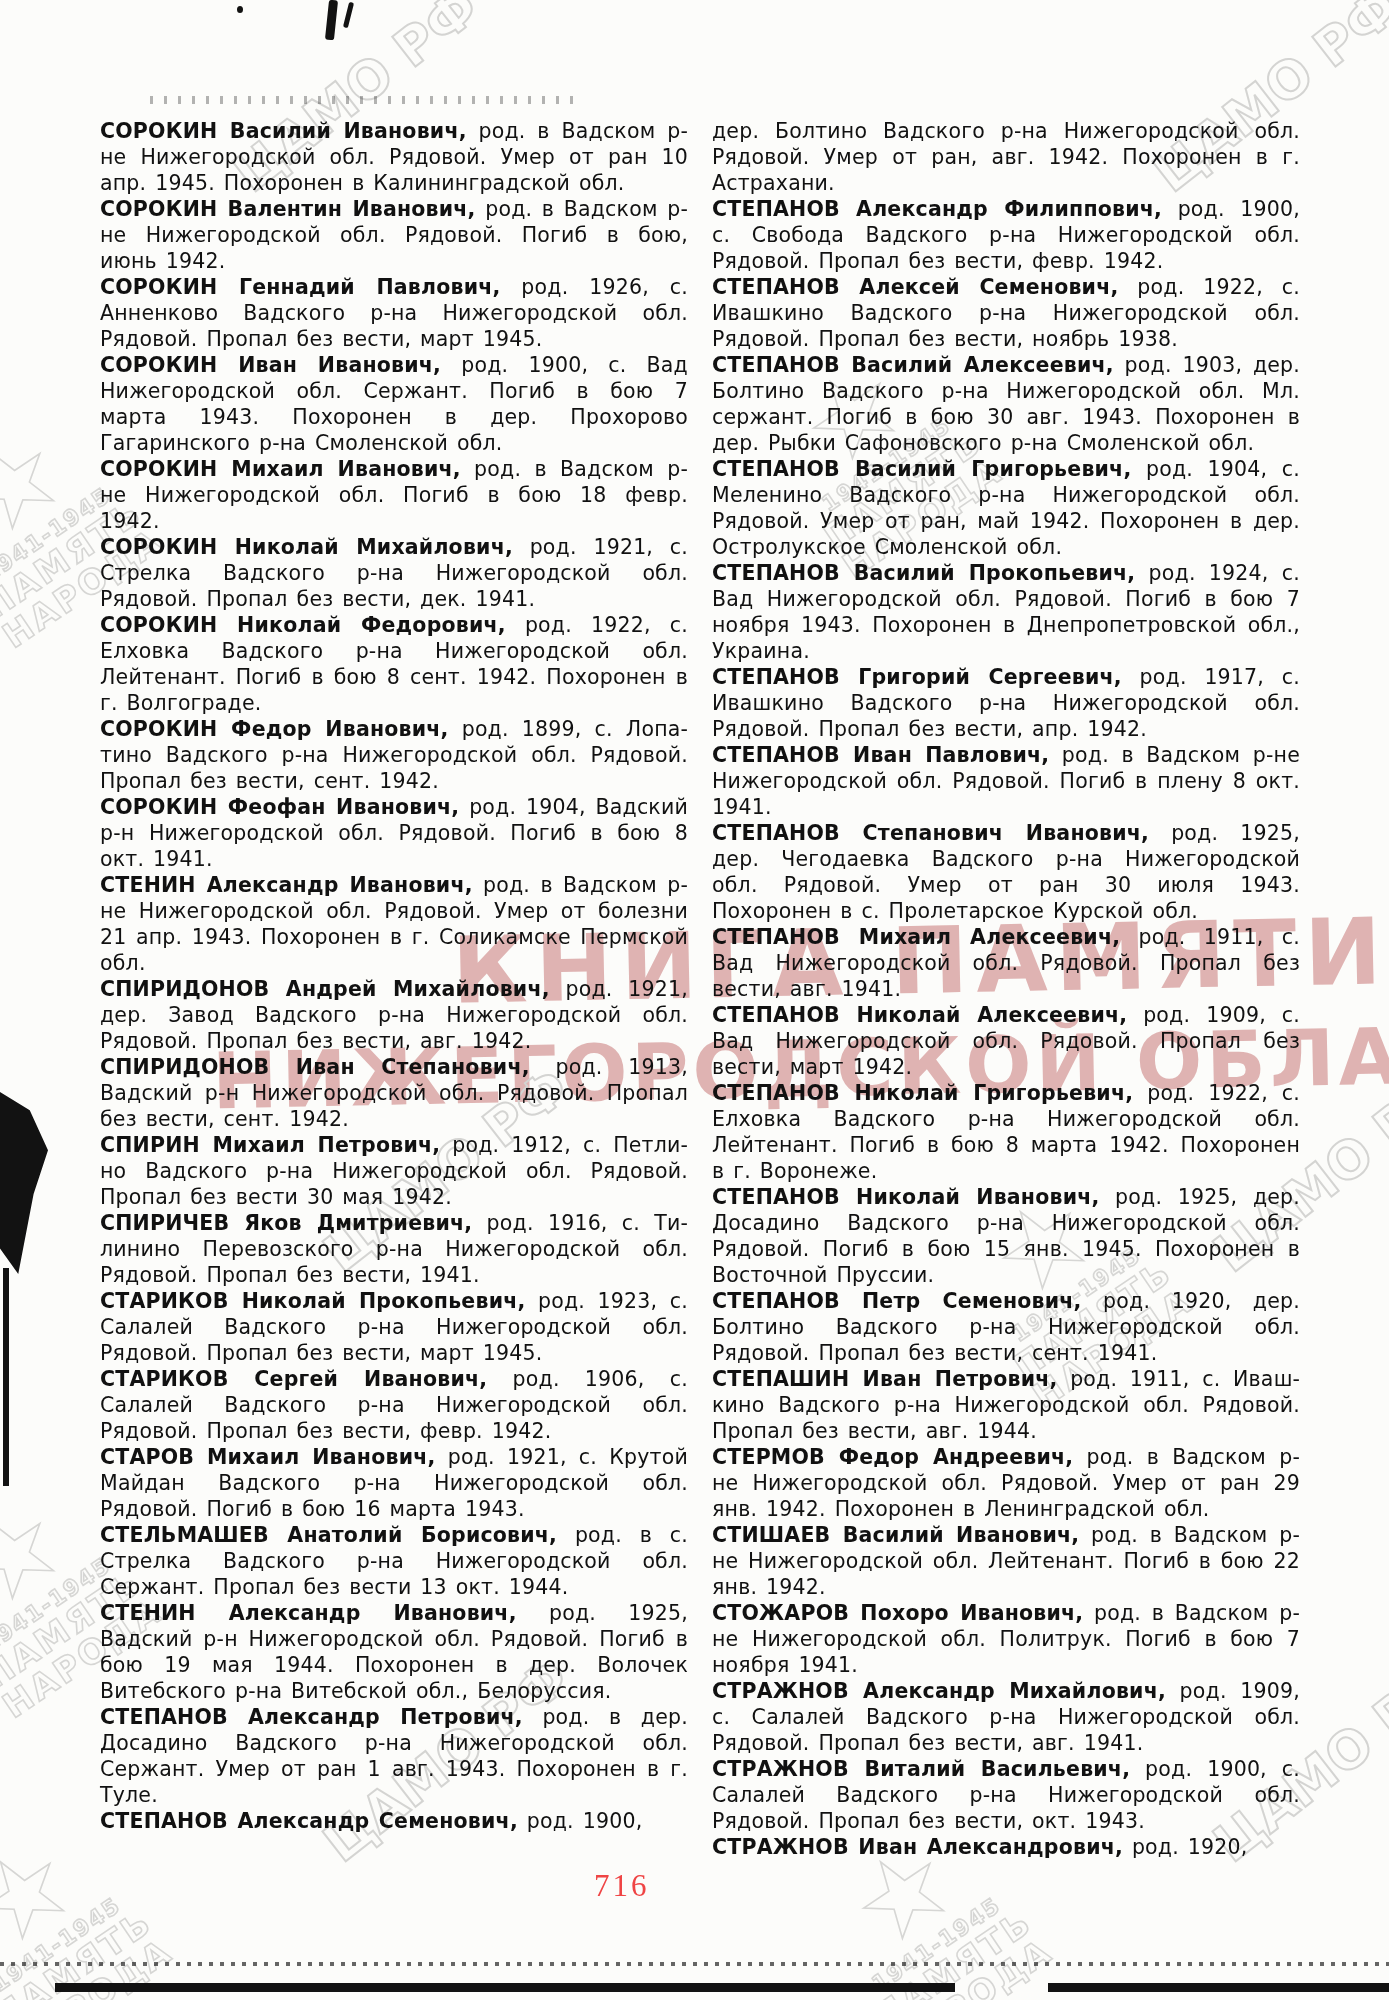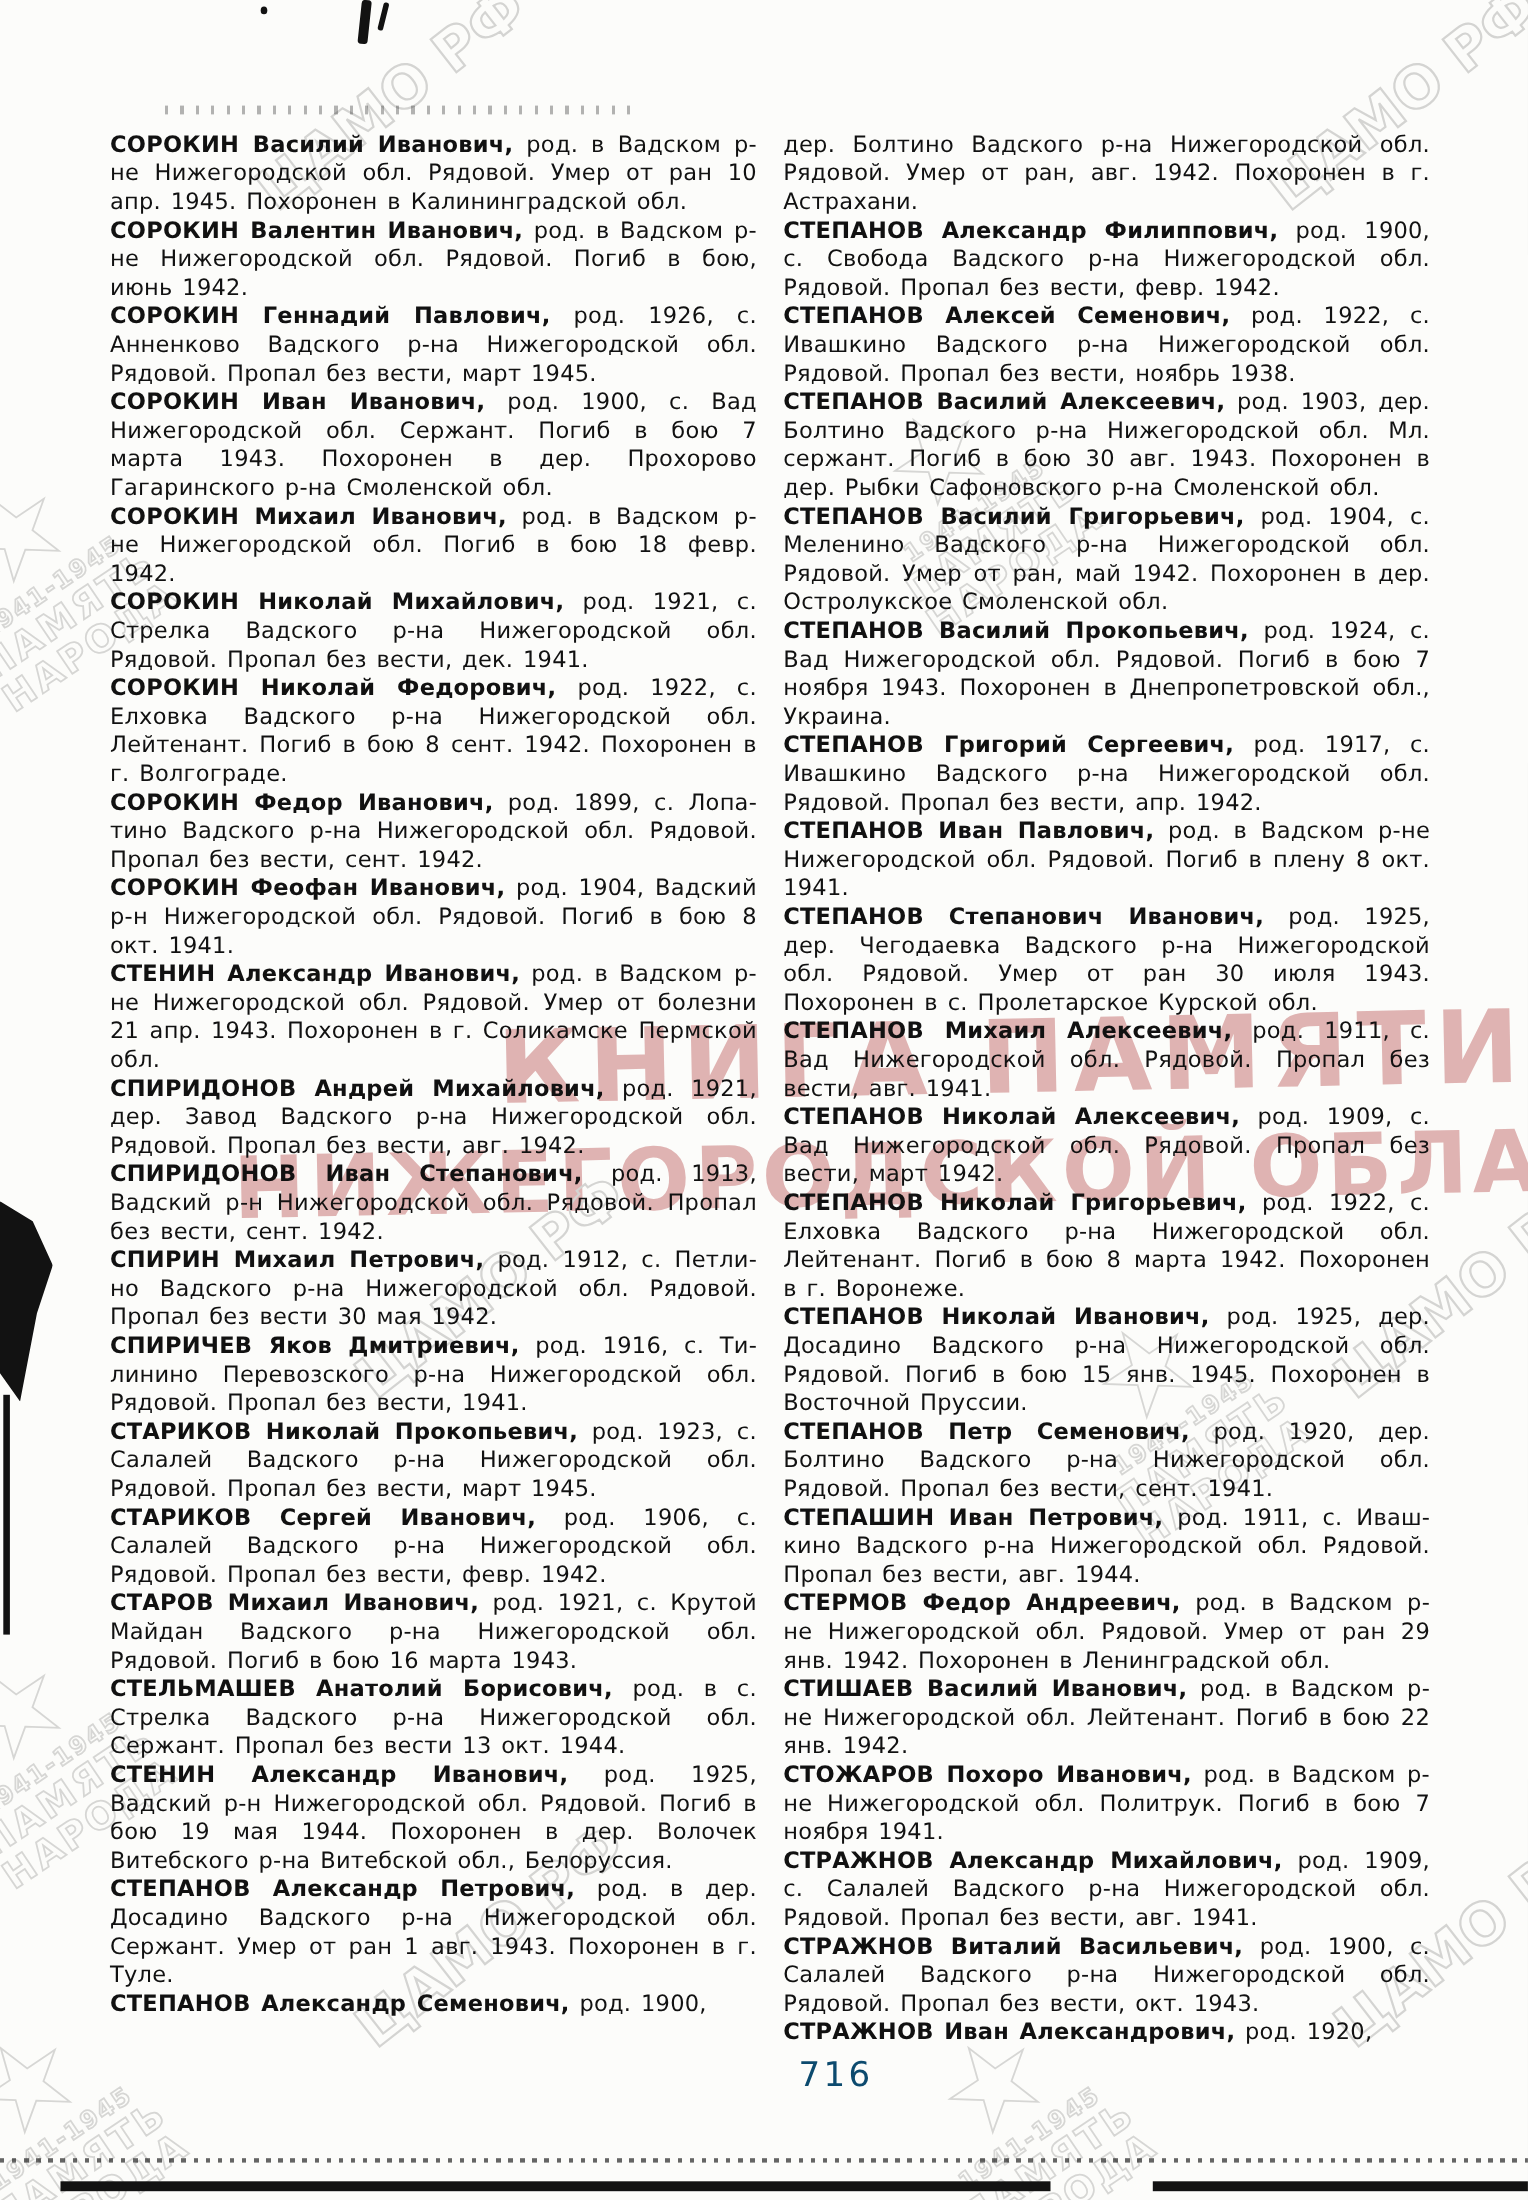--- a/index.html
+++ b/index.html
@@ -25,21 +25,21 @@
     z-index:2;
   }
   .col-left{left:100px;}
   .col-right{left:712px;}
   .entry{margin:0;padding:0;}
   .entry-name{font-weight:bold;}
 
   
   .page-number{
     position:absolute;left:594px;top:1868px;width:200px;
-    text-align:right;font-size:31px;letter-spacing:3px;color:#0c4a6e;z-index:2;
+    text-align:left;font-size:31px;letter-spacing:3px;color:#ef4444;z-index:2;font-family:Liberation Serif, serif;
   }
 
   
   .wm-big{
     position:absolute;z-index:1;
     font-weight:bold;white-space:nowrap;
     color:rgba(192,100,100,.48);
     transform:rotate(-1.2deg);
   }
   .wm-line1{left:452px;top:908px;font-size:92px;letter-spacing:8px;}

